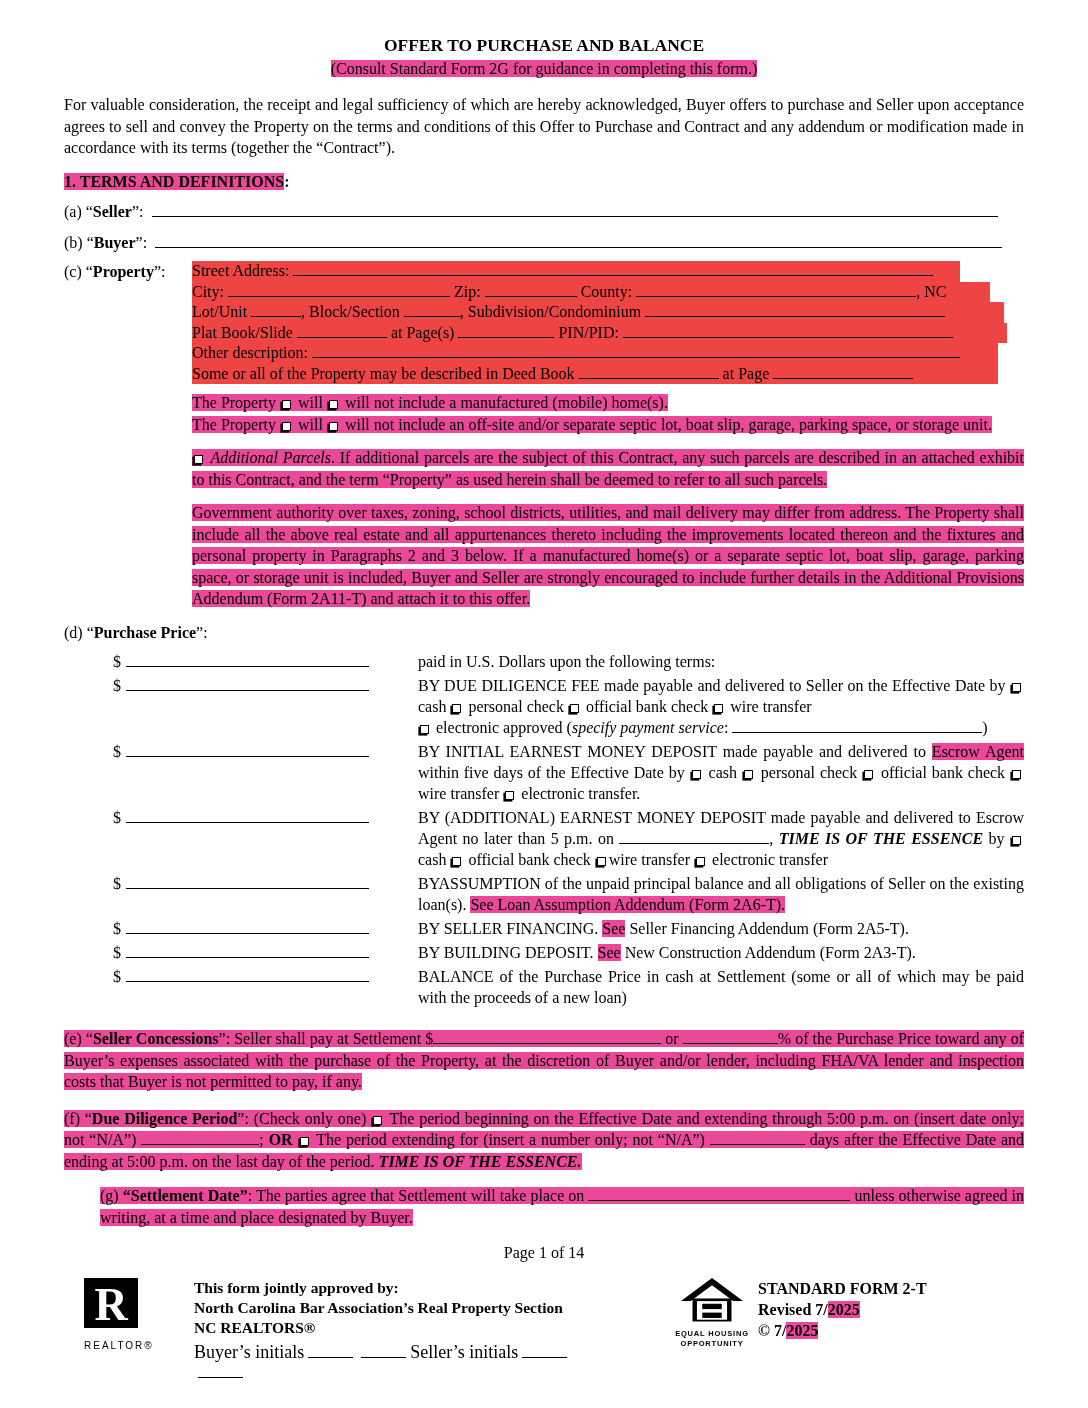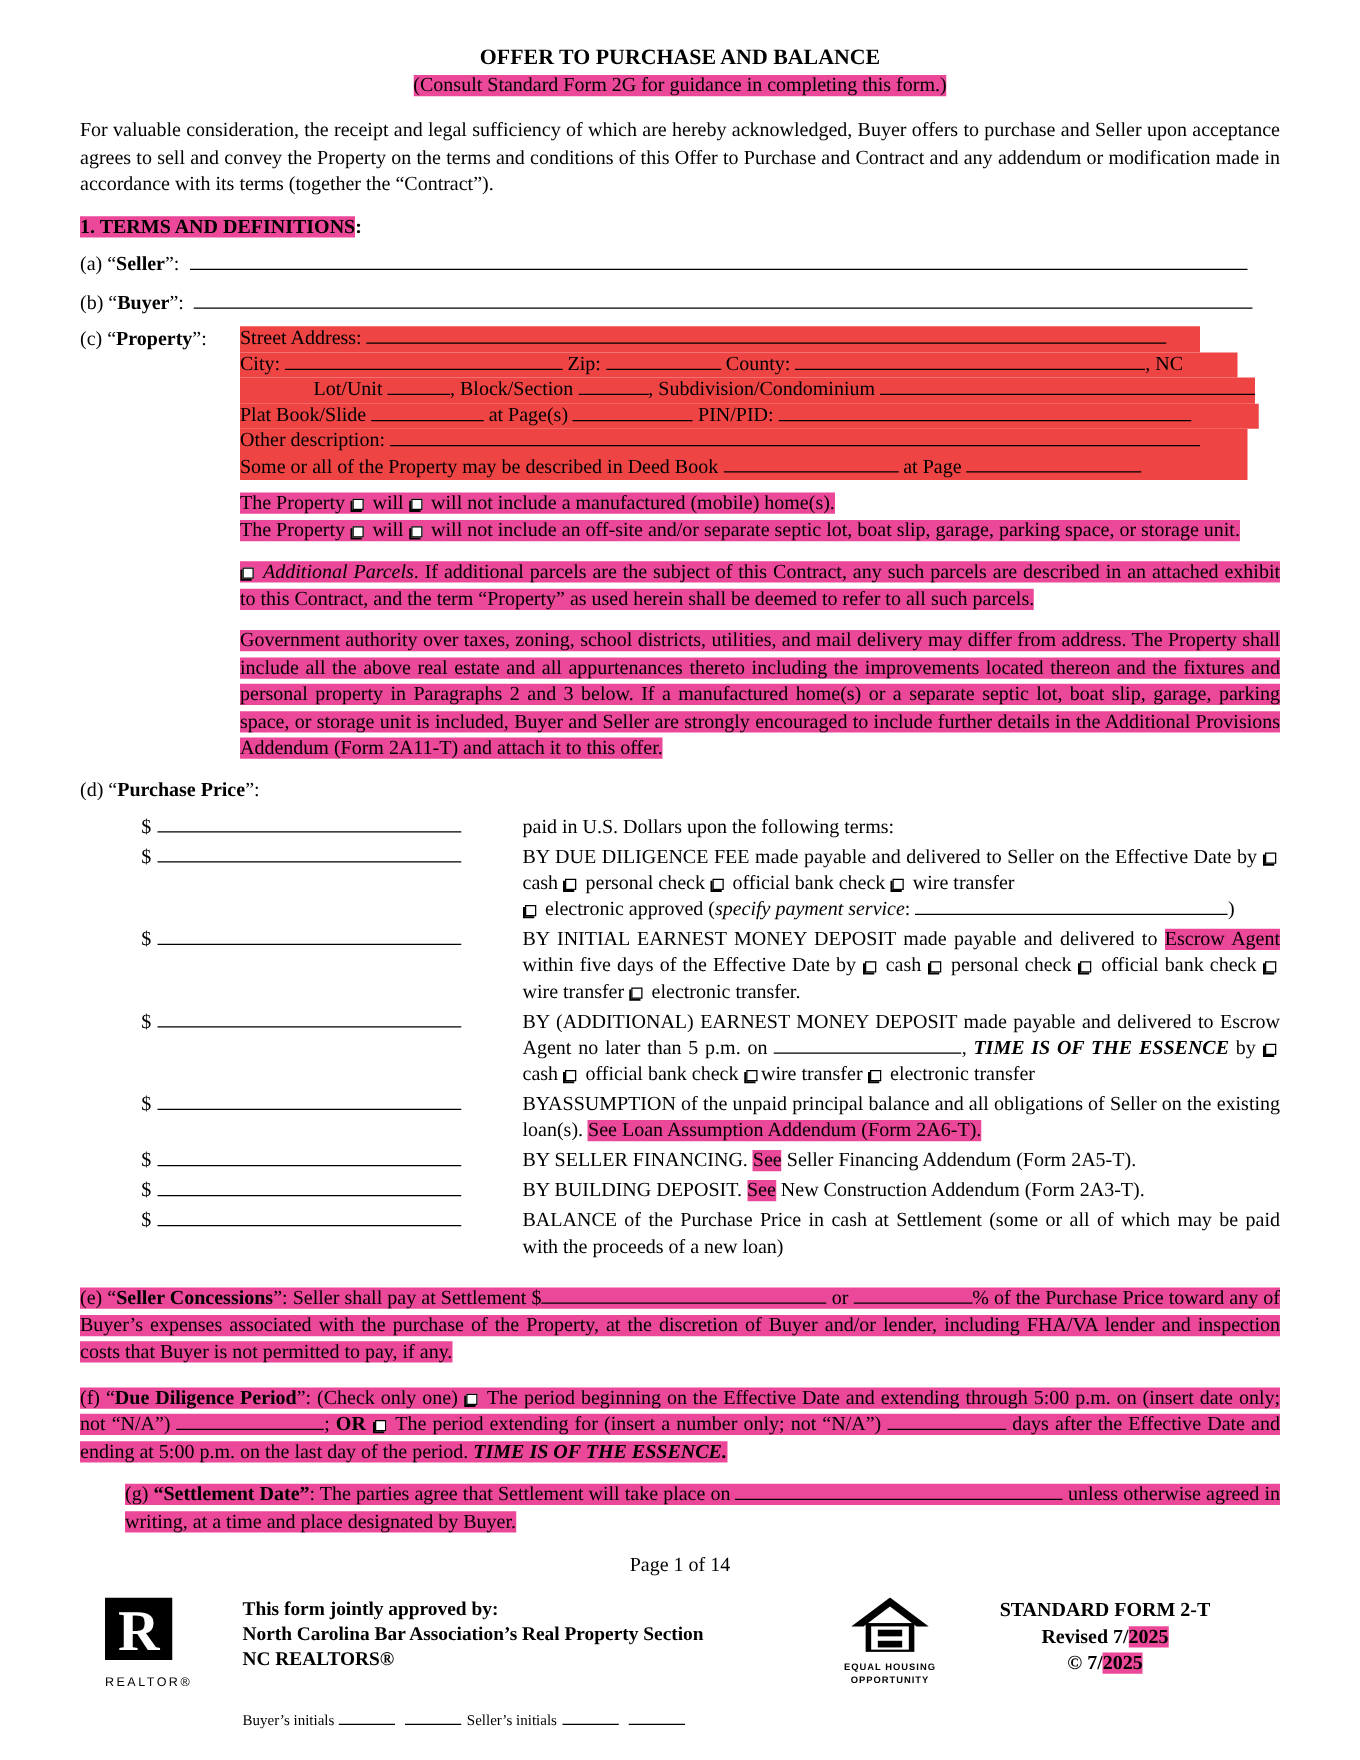--- a/index.html
+++ b/index.html
@@ -38,26 +38,26 @@
   .pp-row { display:flex; align-items:flex-start; margin-bottom:3px; line-height:21px; }
   .pp-amt { width:354px; flex-shrink:0; padding-left:49px; }
   .pp-amt .blank { width:243px; margin-left:5px; }
   .pp-desc { flex:1; text-align:justify; }
   .lpara { text-align:justify; line-height:21.5px; }
   .pageno { text-align:center; margin-top:14px; }
   .footer { display:flex; align-items:flex-start; margin-top:14px; }
   .f-realtor { width:130px; padding-left:20px; flex-shrink:0; }
   .realtor-word { font-family:"Liberation Sans", sans-serif; font-size:10px; letter-spacing:2px; margin-top:2px; }
   .f-approved { width:400px; flex-shrink:0; font-size:15.5px; line-height:20px; }
-  .initials-line { margin-top:28px; font-size:12px; }
+  .initials-line { margin-top:4px; font-size:18px; }
   .initials-line .blank { width:45px; margin:0 4px; }
   .f-eh { width:92px; margin-left:72px; flex-shrink:0; text-align:center;
           font-family:"Liberation Sans", sans-serif; font-weight:bold; font-size:7.5px;
           letter-spacing:0.8px; line-height:10px; }
-  .f-right { flex:1; text-align:center; font-weight:bold; line-height:21px; padding-right:14px; }
+  .f-right { flex:1; text-align:left; font-weight:bold; line-height:21px; padding-right:14px; }
 </style>
 </head>
 <body>
 
 <div class="page">
 
   <div class="title">OFFER TO PURCHASE AND BALANCE</div>
   <div class="subtitle"><span class="hl">(Consult Standard Form 2G for guidance in completing this form.)</span></div>
 
   <div class="intro">For valuable consideration, the receipt and legal sufficiency of which are hereby acknowledged, Buyer offers to purchase and Seller upon acceptance agrees to sell and convey the Property on the terms and conditions of this Offer to Purchase and Contract and any addendum or modification made in accordance with its terms (together the “Contract”).</div>
@@ -76,21 +76,21 @@
 
   <div class="prop-row">
     <div class="prop-label"><span>(c) “</span><span class="b">Property</span><span>”:</span></div>
     <div class="prop-lines">
       <div class="pline" style="width:768px;">
         <span>Street Address: </span><span class="blank" style="width:640px;"></span>
       </div>
       <div class="pline" style="width:798px;">
         <span>City: </span><span class="blank" style="width:222px;"></span><span> Zip: </span><span class="blank" style="width:92px;"></span><span> County: </span><span class="blank" style="width:280px;"></span><span>, NC</span>
       </div>
-      <div class="pline" style="width:812px;text-align:right;">
+      <div class="pline" style="width:812px;">
         <span>Lot/Unit </span><span class="blank" style="width:50px;"></span><span>, Block/Section </span><span class="blank" style="width:56px;"></span><span>, Subdivision/Condominium </span><span class="blank" style="width:300px;"></span>
       </div>
       <div class="pline" style="width:815px;">
         <span>Plat Book/Slide </span><span class="blank" style="width:90px;"></span><span> at Page(s) </span><span class="blank" style="width:96px;"></span><span> PIN/PID: </span><span class="blank" style="width:330px;"></span>
       </div>
       <div class="pline" style="width:806px;">
         <span>Other description: </span><span class="blank" style="width:648px;"></span>
       </div>
       <div class="pline" style="width:806px;">
         <span>Some or all of the Property may be described in Deed Book </span><span class="blank" style="width:140px;"></span><span> at Page </span><span class="blank" style="width:140px;"></span>

